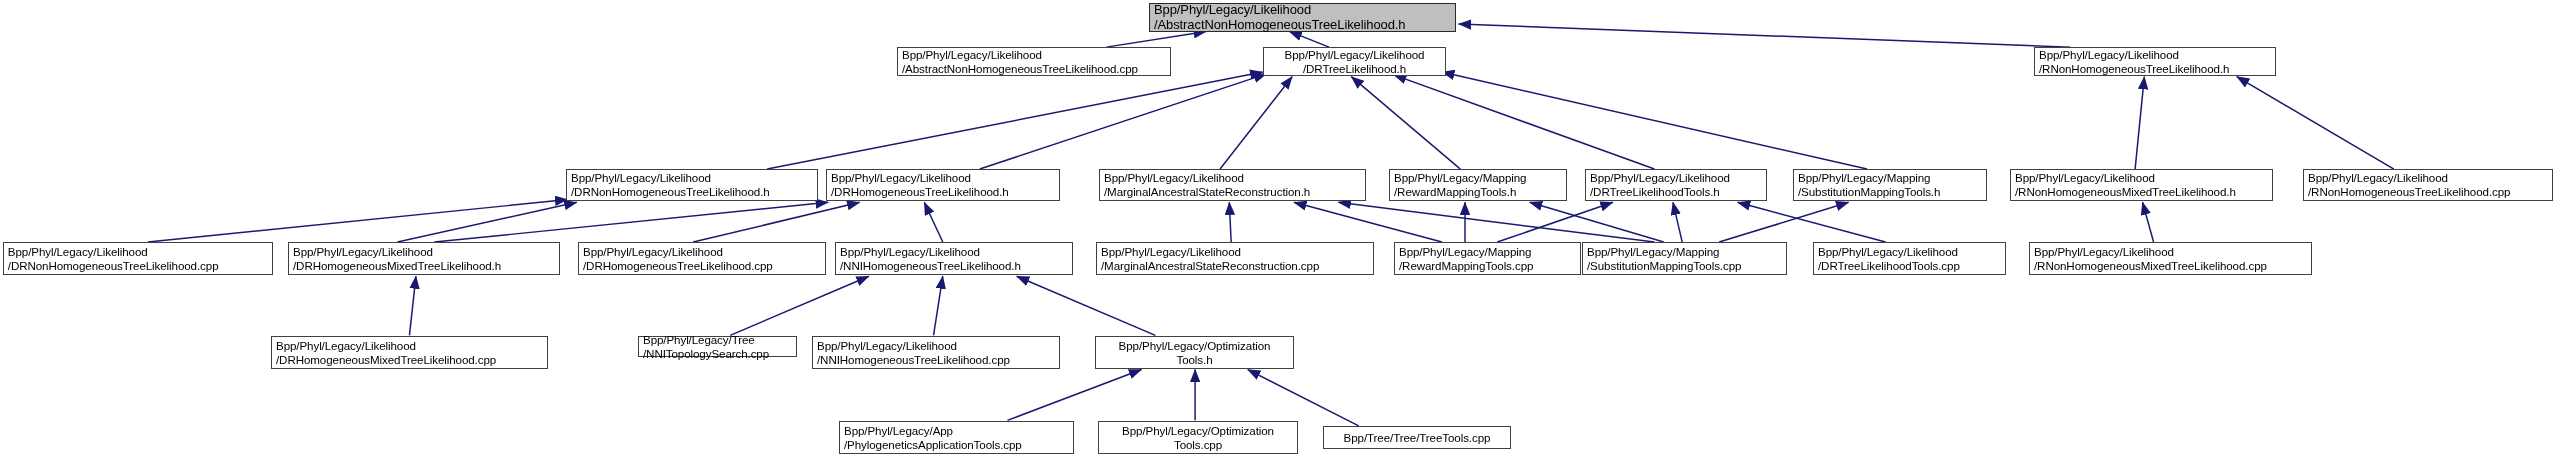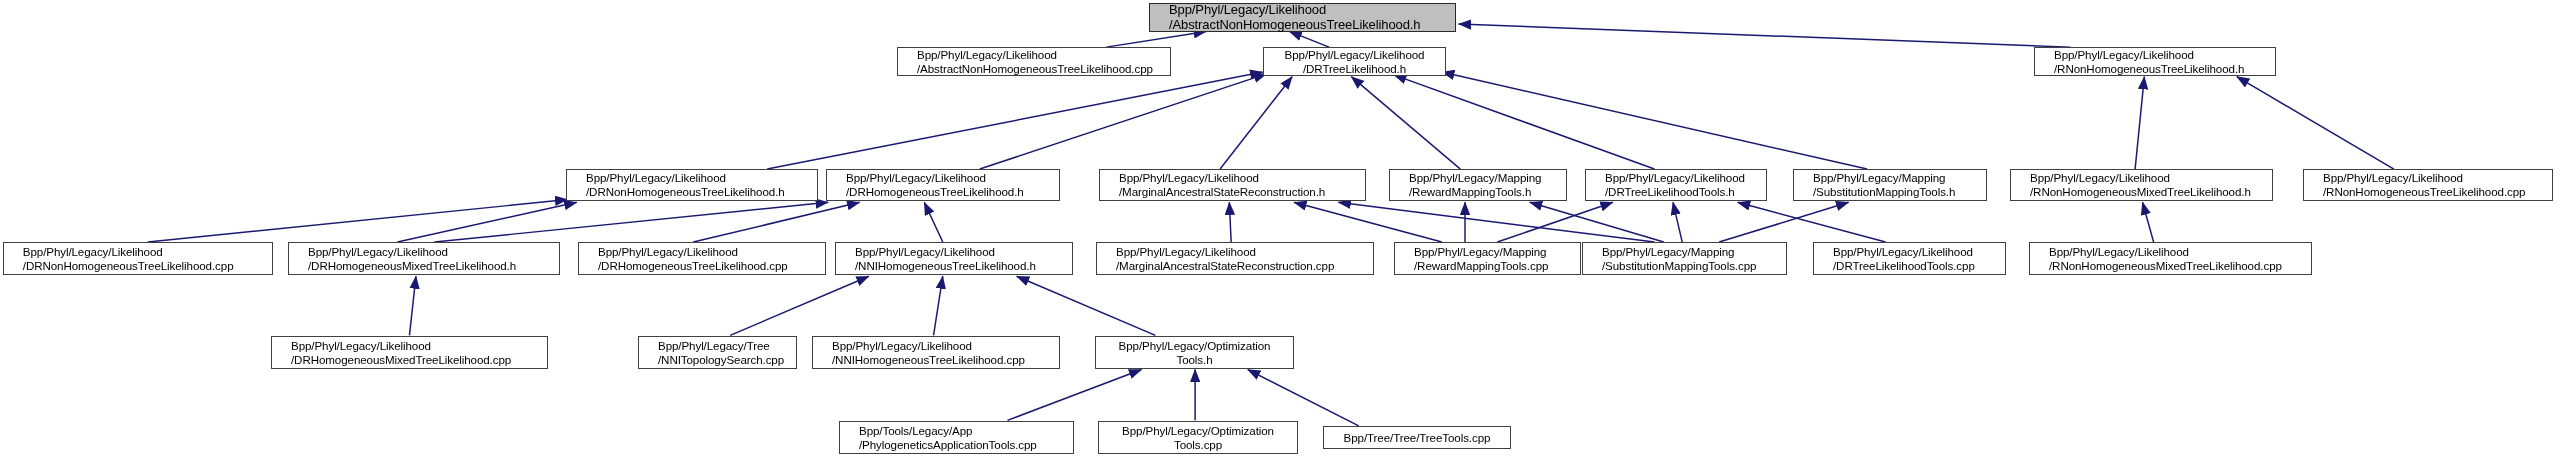--- a/index.html
+++ b/index.html
@@ -37,21 +37,21 @@
     letter-spacing: -0.1px;
     z-index: 3;
   }
   .graph-node.root-node {
     background: #bfbfbf;
     border-color: #2a2a2a;
   }
   .graph-node .node-label {
     display: block;
     width: 100%;
-    padding: 0 19px;
+    padding: 0 4px;
     box-sizing: border-box;
   }
 </style>
 </head>
 <body>
 
 <div id="graph-root">
   <svg id="edge-layer" viewBox="0 0 2787 499" preserveAspectRatio="none" xmlns="http://www.w3.org/2000/svg">
     <defs>
       <marker id="arrowhead" markerWidth="9" markerHeight="7" refX="8.5" refY="3.5" orient="auto" markerUnits="strokeWidth">
@@ -132,26 +132,26 @@
       <div class="graph-node" style="left: 1394px; top: 242px; width: 187px; height: 33px; font-size: 11.6px;"><span class="node-label" style="text-align: left;">Bpp/Phyl/Legacy/Mapping
 /RewardMappingTools.cpp</span></div>
       <div class="graph-node" style="left: 1582px; top: 242px; width: 205px; height: 33px; font-size: 11.6px;"><span class="node-label" style="text-align: left;">Bpp/Phyl/Legacy/Mapping
 /SubstitutionMappingTools.cpp</span></div>
       <div class="graph-node" style="left: 1813px; top: 242px; width: 193px; height: 33px; font-size: 11.6px;"><span class="node-label" style="text-align: left;">Bpp/Phyl/Legacy/Likelihood
 /DRTreeLikelihoodTools.cpp</span></div>
       <div class="graph-node" style="left: 2029px; top: 242px; width: 283px; height: 33px; font-size: 11.6px;"><span class="node-label" style="text-align: left;">Bpp/Phyl/Legacy/Likelihood
 /RNonHomogeneousMixedTreeLikelihood.cpp</span></div>
       <div class="graph-node" style="left: 271px; top: 336px; width: 277px; height: 33px; font-size: 11.6px;"><span class="node-label" style="text-align: left;">Bpp/Phyl/Legacy/Likelihood
 /DRHomogeneousMixedTreeLikelihood.cpp</span></div>
-      <div class="graph-node" style="left: 638px; top: 336px; width: 159px; height: 33px; font-size: 11.6px;"><span class="node-label" style="text-align: left;">Bpp/Phyl/Legacy/Tree
+      <div class="graph-node" style="left: 638px; top: 336px; width: 159px; height: 21px; font-size: 11.6px;"><span class="node-label" style="text-align: left;">Bpp/Phyl/Legacy/Tree
 /NNITopologySearch.cpp</span></div>
       <div class="graph-node" style="left: 812px; top: 336px; width: 248px; height: 33px; font-size: 11.6px;"><span class="node-label" style="text-align: left;">Bpp/Phyl/Legacy/Likelihood
 /NNIHomogeneousTreeLikelihood.cpp</span></div>
       <div class="graph-node" style="left: 1095px; top: 336px; width: 199px; height: 33px; font-size: 11.6px;"><span class="node-label" style="text-align: center;">Bpp/Phyl/Legacy/Optimization
 Tools.h</span></div>
-      <div class="graph-node" style="left: 839px; top: 421px; width: 235px; height: 33px; font-size: 11.6px;"><span class="node-label" style="text-align: left;">Bpp/Tools/Legacy/App
+      <div class="graph-node" style="left: 839px; top: 421px; width: 235px; height: 33px; font-size: 11.6px;"><span class="node-label" style="text-align: left;">Bpp/Phyl/Legacy/App
 /PhylogeneticsApplicationTools.cpp</span></div>
       <div class="graph-node" style="left: 1098px; top: 421px; width: 200px; height: 33px; font-size: 11.6px;"><span class="node-label" style="text-align: center;">Bpp/Phyl/Legacy/Optimization
 Tools.cpp</span></div>
       <div class="graph-node" style="left: 1323px; top: 426px; width: 188px; height: 23px; font-size: 11.6px;"><span class="node-label" style="text-align: center;">Bpp/Tree/Tree/TreeTools.cpp</span></div>
     </div>
 </div>
 
 
 </body></html>

